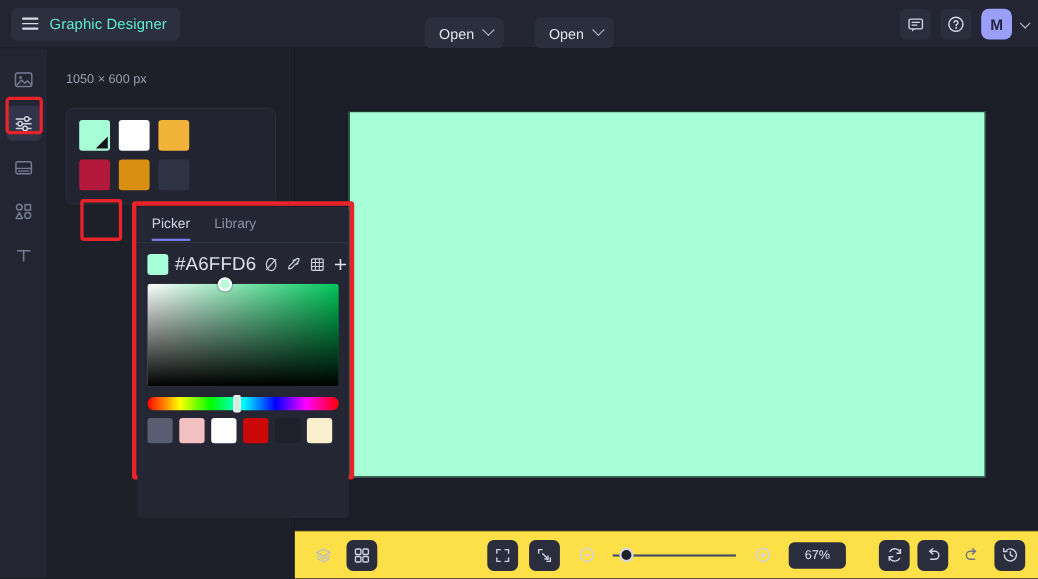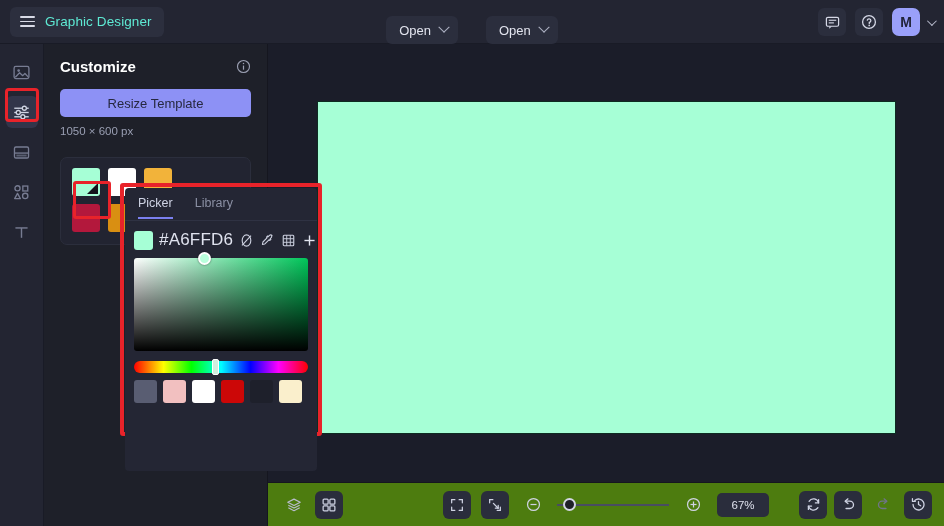--- a/index.html
+++ b/index.html
@@ -166,21 +166,21 @@
     position: absolute; left: 45%; top: -2px; width: 7px; height: 16px;
     border-radius: 2px; background: #cfeede; border: 1px solid #ffffff;
   }
   .recent-label { font-size: 11px; color: #a6aabd; margin-top: 10px; }
   .recent-row { display: flex; gap: 6px; margin-top: 7px; }
   .rc { width: 23px; height: 23px; border-radius: 3px; }
 
   
   .bottombar {
     position: absolute; left: 268px; bottom: 0; right: 0; height: 44px;
-    background: #4d7c0f; border-top: 1px solid #15161f;
+    background: #fde047; border-top: 1px solid #15161f;
     display: flex; align-items: center;
   }
   .bb-left { display: flex; align-items: center; gap: 7px; margin-left: 12px; }
   .bb-center {
     position: absolute; left: 0; right: 0; display: flex; align-items: center;
     justify-content: center; gap: 10px; pointer-events: none;
   }
   .bb-center > * { pointer-events: auto; }
   .bb-right { margin-left: auto; display: flex; align-items: center; gap: 7px; margin-right: 12px; }
   .bb-btn {
@@ -285,34 +285,21 @@
     <div class="rail-item">
       <svg width="19" height="19" viewBox="0 0 20 20">
         <line x1="3.6" y1="5.2" x2="16.4" y2="5.2" stroke="#777c92" stroke-width="1.5"></line>
         <line x1="10" y1="5.2" x2="10" y2="15.6" stroke="#777c92" stroke-width="1.5"></line>
       </svg>
     </div>
   </div>
   <div class="rail-highlight"></div>
 
   <div class="panel">
-    <div class="panel-head">
-      <div class="panel-title">Customize</div>
-      <span>
-        <svg width="15" height="15" viewBox="0 0 16 16">
-          <circle cx="8" cy="8" r="6.4" fill="none" stroke="#9b9fb2" stroke-width="1.2"></circle>
-          <circle cx="8" cy="4.9" r="0.8" fill="#9b9fb2"></circle>
-          <line x1="8" y1="7" x2="8" y2="11.4" stroke="#9b9fb2" stroke-width="1.3"></line>
-        </svg>
-      </span>
-    </div>
-
-    <div class="resize-btn">
-      <span>Resize Template</span>
-    </div>
+
     <div class="dims">1050 × 600 px</div>
 
     <div class="bg-card">
       <div class="swatch-grid">
         <div class="sw-col">
           <div class="sw" style="background:#a6ffd6">
             <span class="tri"></span>
           </div>
           <div class="sw" style="background:#b3183c"></div>
         </div>

